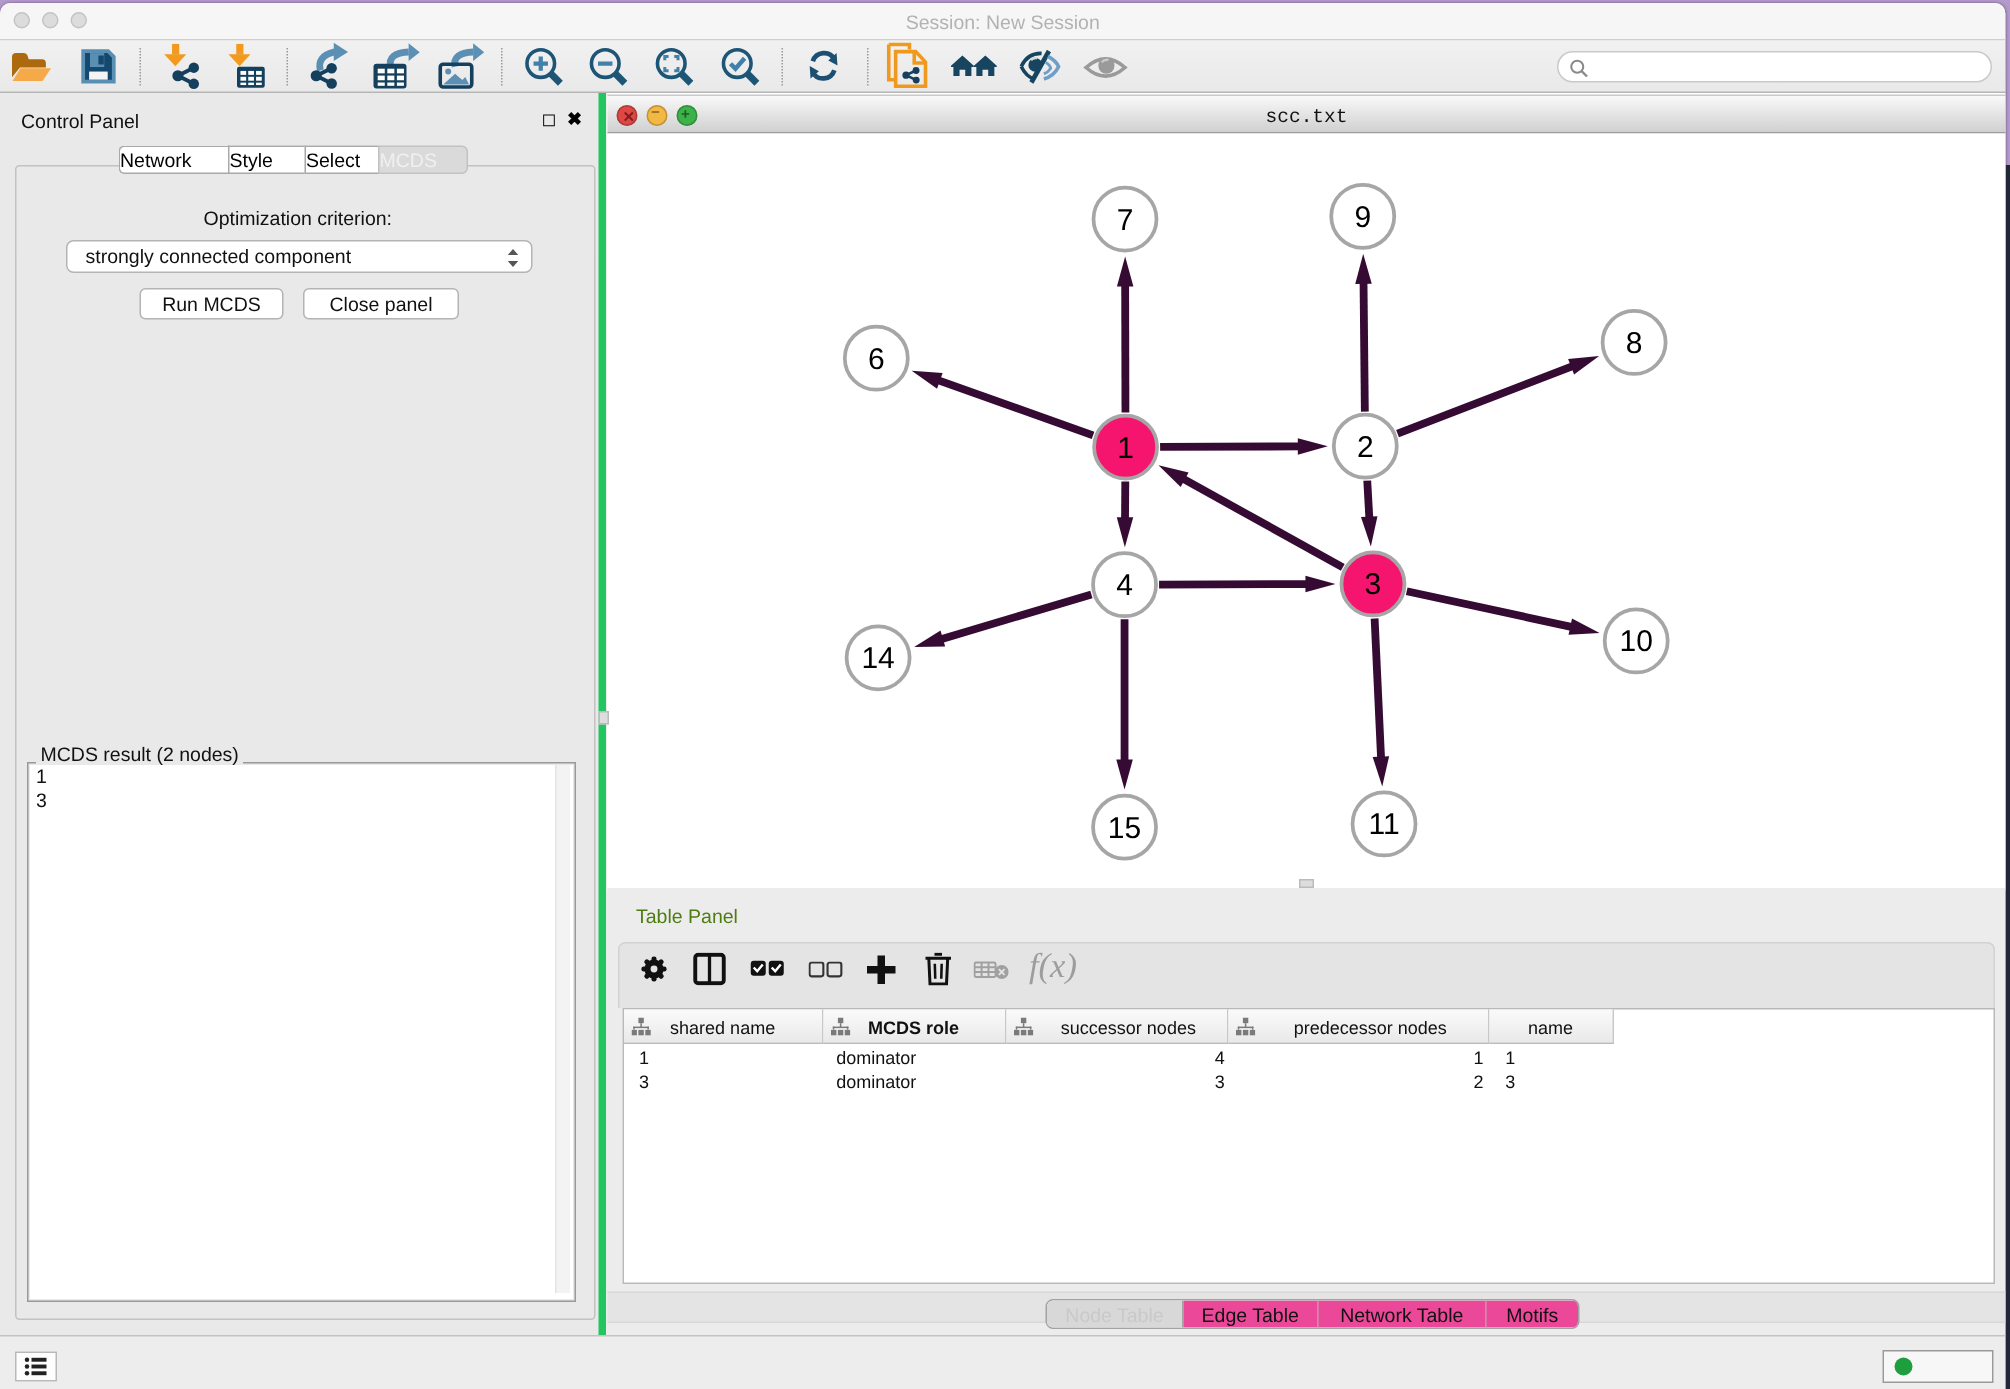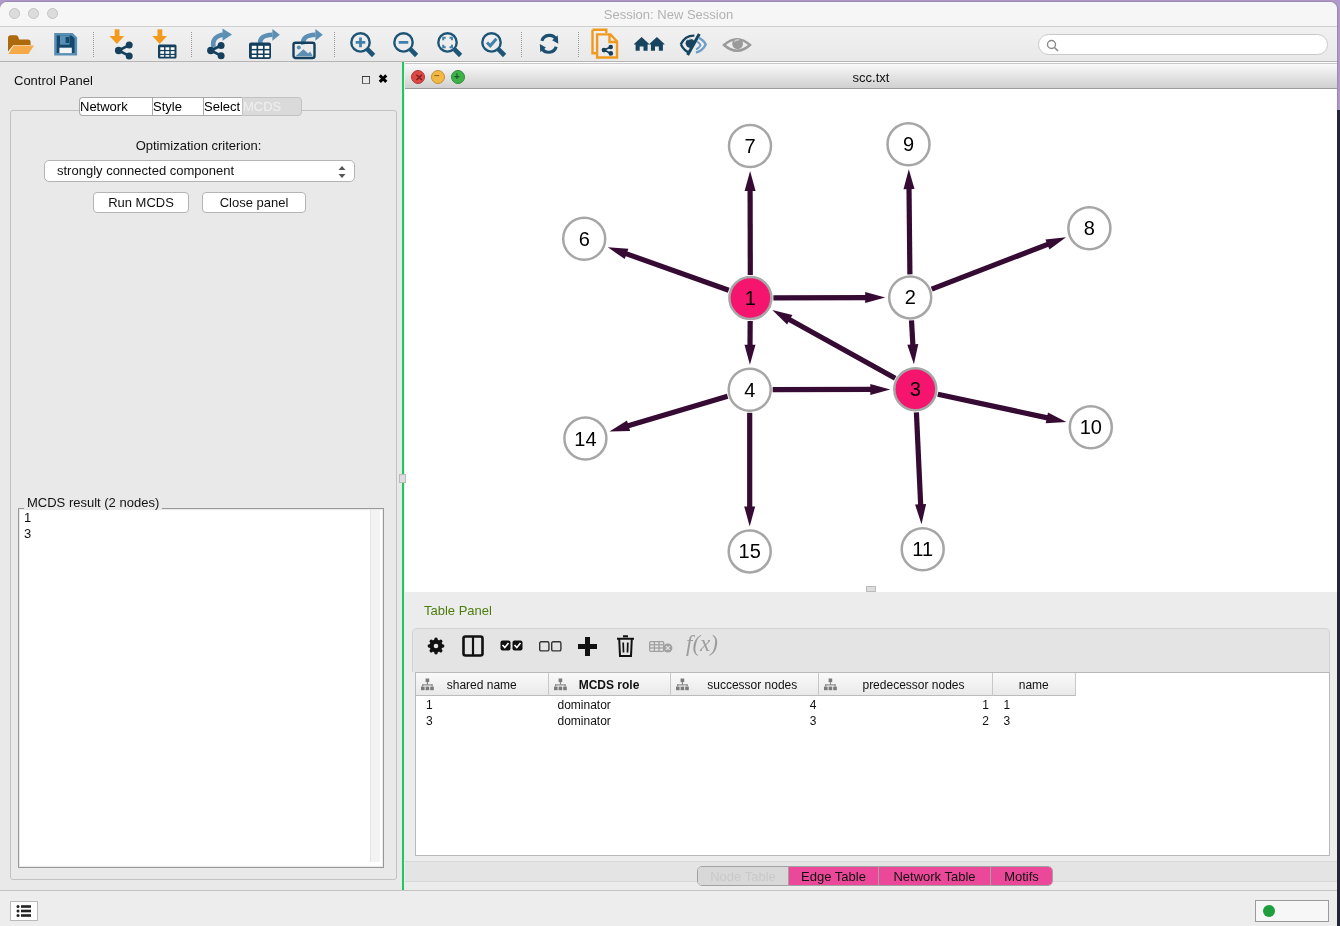--- a/index.html
+++ b/index.html
@@ -10,42 +10,42 @@
 
 #titlebar { left:0; top:0; width:1337px; height:25px; background:#f6f6f6; border-bottom:1px solid #cecece; }
 .tl { position:absolute; top:6px; width:11px; height:11px; border-radius:50%; background:#dcdcdc; border:1px solid #c3c3c3; }
 #title-text { position:absolute; top:5px; left:0; width:1337px; text-align:center; font-size:13px; color:#b2b2b2; }
 
 #toolbar { left:0; top:25px; width:1337px; height:35px; background:linear-gradient(#f1f1f1,#e9e9e9); border-bottom:1px solid #b5b5b5; }
 .sep { position:absolute; top:5px; height:25px; width:0; border-left:1px dotted #999; }
 .ticon { position:absolute; top:-1px; }
 #searchbox { position:absolute; left:1038px; top:7px; width:290px; height:21px; background:#fff; border:1px solid #c9c9c9; border-radius:11px; }
 
-#cpanel { left:0; top:60px; width:404px; height:828px; background:#e9e9e9; border-right:2px solid #22c55e; }
+#cpanel { left:0; top:60px; width:404px; height:828px; background:#e9e9e9; border-right:5px solid #22c55e; }
 #cp-title { position:absolute; left:14px; top:11px; font-size:13px; color:#111; }
 .wbtn { position:absolute; font-size:12px; color:#000; }
 #cp-tabs { position:absolute; left:79px; top:35px; height:19px; display:flex; font-size:13px; }
 .tab { border:1px solid #a9a9a9; border-right:none; background:#fff; padding:1px 0 0 0; }
 .tab.sel { background:#dadada; color:#f0f0f0; border:1px solid #c2c2c2; border-radius:0 4px 4px 0; }
 #cp-inner { position:absolute; left:10px; top:48px; width:387px; height:770px; background:#e9e9e9; border:1px solid #c2c2c2; border-radius:3px; }
 #opt-label { position:absolute; left:0; top:76px; width:397px; text-align:center; font-size:13px; color:#111; }
 #dropdown { position:absolute; left:44px; top:98px; width:311px; height:22px; background:#fff; border:1px solid #b4b4b4; border-radius:5px; font-size:13px; color:#111; line-height:20px; padding-left:12px; }
 #dropdown svg { position:absolute; right:7px; top:3px; }
 .btn { position:absolute; top:130px; height:21px; background:#fff; border:1px solid #b4b4b4; border-radius:4px; font-size:13px; color:#111; text-align:center; line-height:19px; }
 #grp { position:absolute; left:18px; top:446px; width:366px; height:360px; border:1px solid #999; }
 #grp-label { position:absolute; left:5px; top:-14px; background:#e9e9e9; padding:0 3px; font-size:13px; color:#111; }
 #grp-inner { position:absolute; left:1px; top:1px; width:362px; height:356px; background:#fff; font-size:13px; color:#111; }
 #grp-inner .num { padding-left:4px; height:16px; }
 #grp-scroll { position:absolute; right:2px; top:0px; width:10px; height:352px; background:#f3f3f3; border-left:1px solid #e4e4e4; }
 
 #netframe { left:405px; top:60px; width:932px; height:532px; background:#fff; }
 #net-title { position:absolute; left:0; top:1px; width:932px; height:26px; background:linear-gradient(#f9f9f9,#d0d0d0); border-bottom:1px solid #9c9c9c; border-top:1px solid #cacaca; }
 .mtl { position:absolute; top:6px; width:14px; height:14px; border-radius:50%; }
 .mtl span { position:absolute; left:3px; top:1px; font-size:10px; font-weight:bold; }
-#net-name { position:absolute; top:6px; left:0; width:932px; text-align:center; font-size:13px; color:#111; }
+#net-name { position:absolute; top:6px; left:0; width:932px; text-align:center; font-size:13px; color:#111;font-family:Liberation Mono, monospace; }
 #canvas { position:absolute; left:0; top:27px; width:932px; height:503px; background:#fff; }
 #canvas-grip { position:absolute; left:461px; top:524px; width:10px; height:6px; background:#ddd; border:1px solid #bbb; }
 #lgrip { position:absolute; left:399px; top:472px; width:7px; height:9px; background:#ddd; border:1px solid #bbb; }
 
 #tpanel { left:405px; top:590px; width:932px; height:298px; background:#ececec; }
 #tp-title { position:absolute; left:19px; top:11px; font-size:13px; color:#4d7c0f; }
 #tp-toolbar { position:absolute; left:7px; top:36px; width:918px; height:44px; background:#e4e4e4; border:1px solid #d2d2d2; border-bottom:none; border-radius:5px 5px 0 0; }
 #tablebox { position:absolute; left:10px; top:80px; width:915px; height:184px; background:#fff; border:1px solid #b9b9b9; }
 .hcell { position:absolute; top:0; height:23px; background:linear-gradient(#fafafa,#e9e9e9); border-bottom:1px solid #bbb; border-right:1px solid #c8c8c8; font-size:12px; color:#111; }
 .hcell span { position:absolute; top:5px; left:0; width:100%; text-align:center; }
@@ -227,21 +227,21 @@
     </div>
   </div>
   <div id="cpanel" class="abs">
     <div id="cp-title">Control Panel</div>
     <div class="wbtn" style="left:361px; top:10px;">◻</div>
     <div class="wbtn" style="left:378px; top:10px; font-weight:bold;">✖</div>
     <div id="cp-inner"></div>
     <div id="cp-tabs">
       <div class="tab" style="width:73px; border-radius:4px 0 0 4px;">Network</div>
       <div class="tab" style="width:51px;">Style</div>
-      <div class="tab" style="width:39px;">Select</div>
+      <div class="tab" style="width:49px;">Select</div>
       <div class="tab sel" style="width:60px;">MCDS</div>
     </div>
     <div id="dropdown">strongly connected component
       <svg width="10" height="16" viewBox="0 0 10 16">
           <path d="M1.5 6 L5 2 L8.5 6 Z" fill="#555"></path>
           <path d="M1.5 10 L5 14 L8.5 10 Z" fill="#555"></path>
         </svg>
     </div>
     <div id="opt-label">Optimization criterion:</div>
     <div class="btn" style="left:93px; width:96px;">Run MCDS</div>

